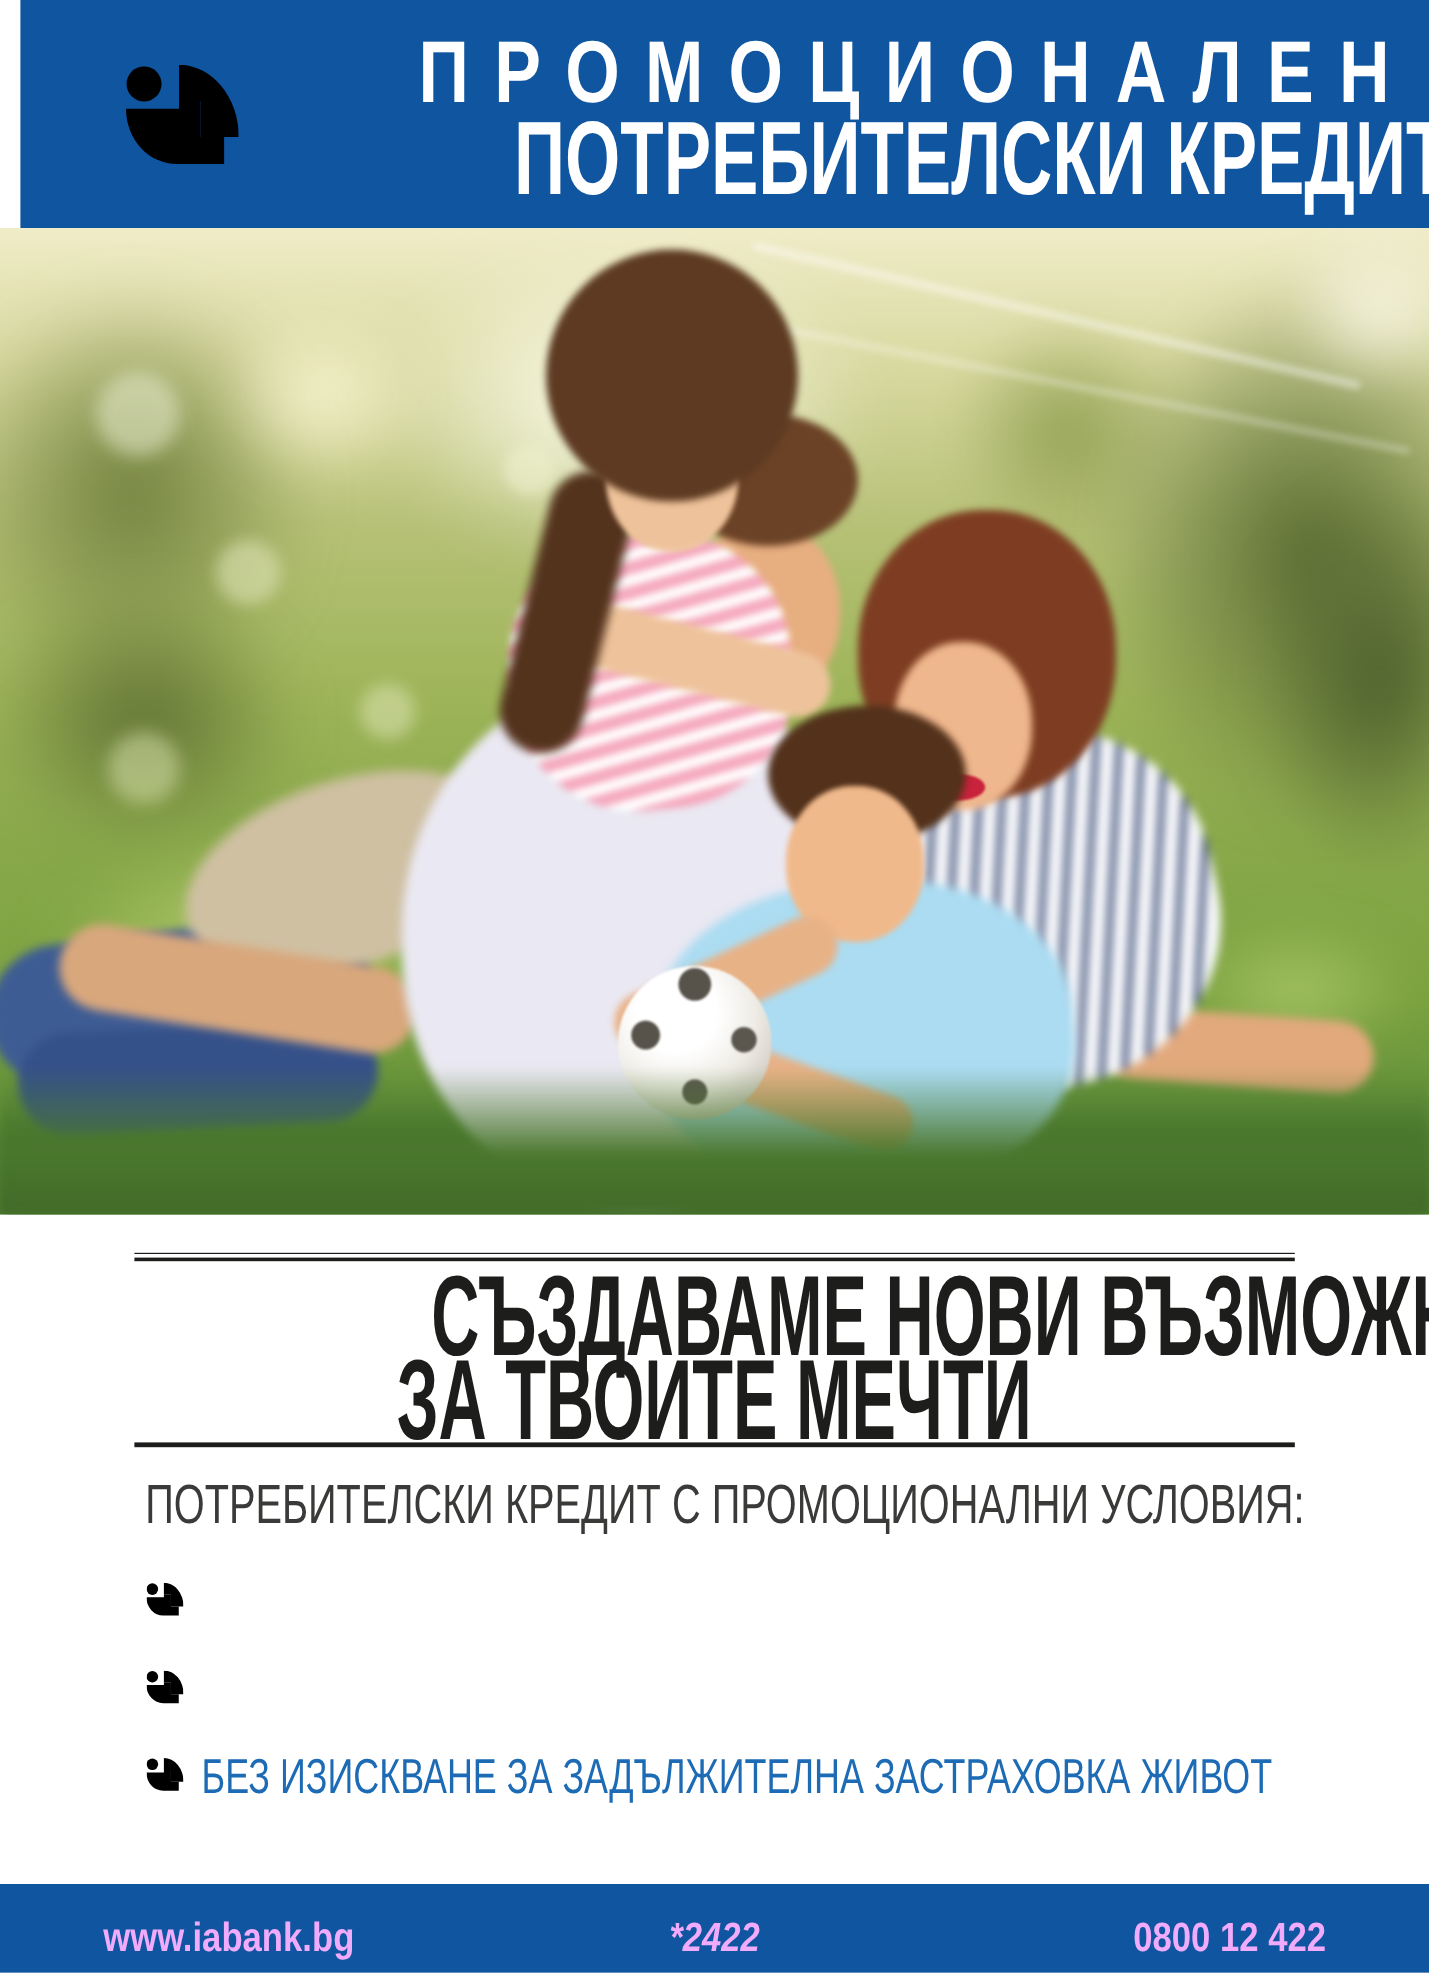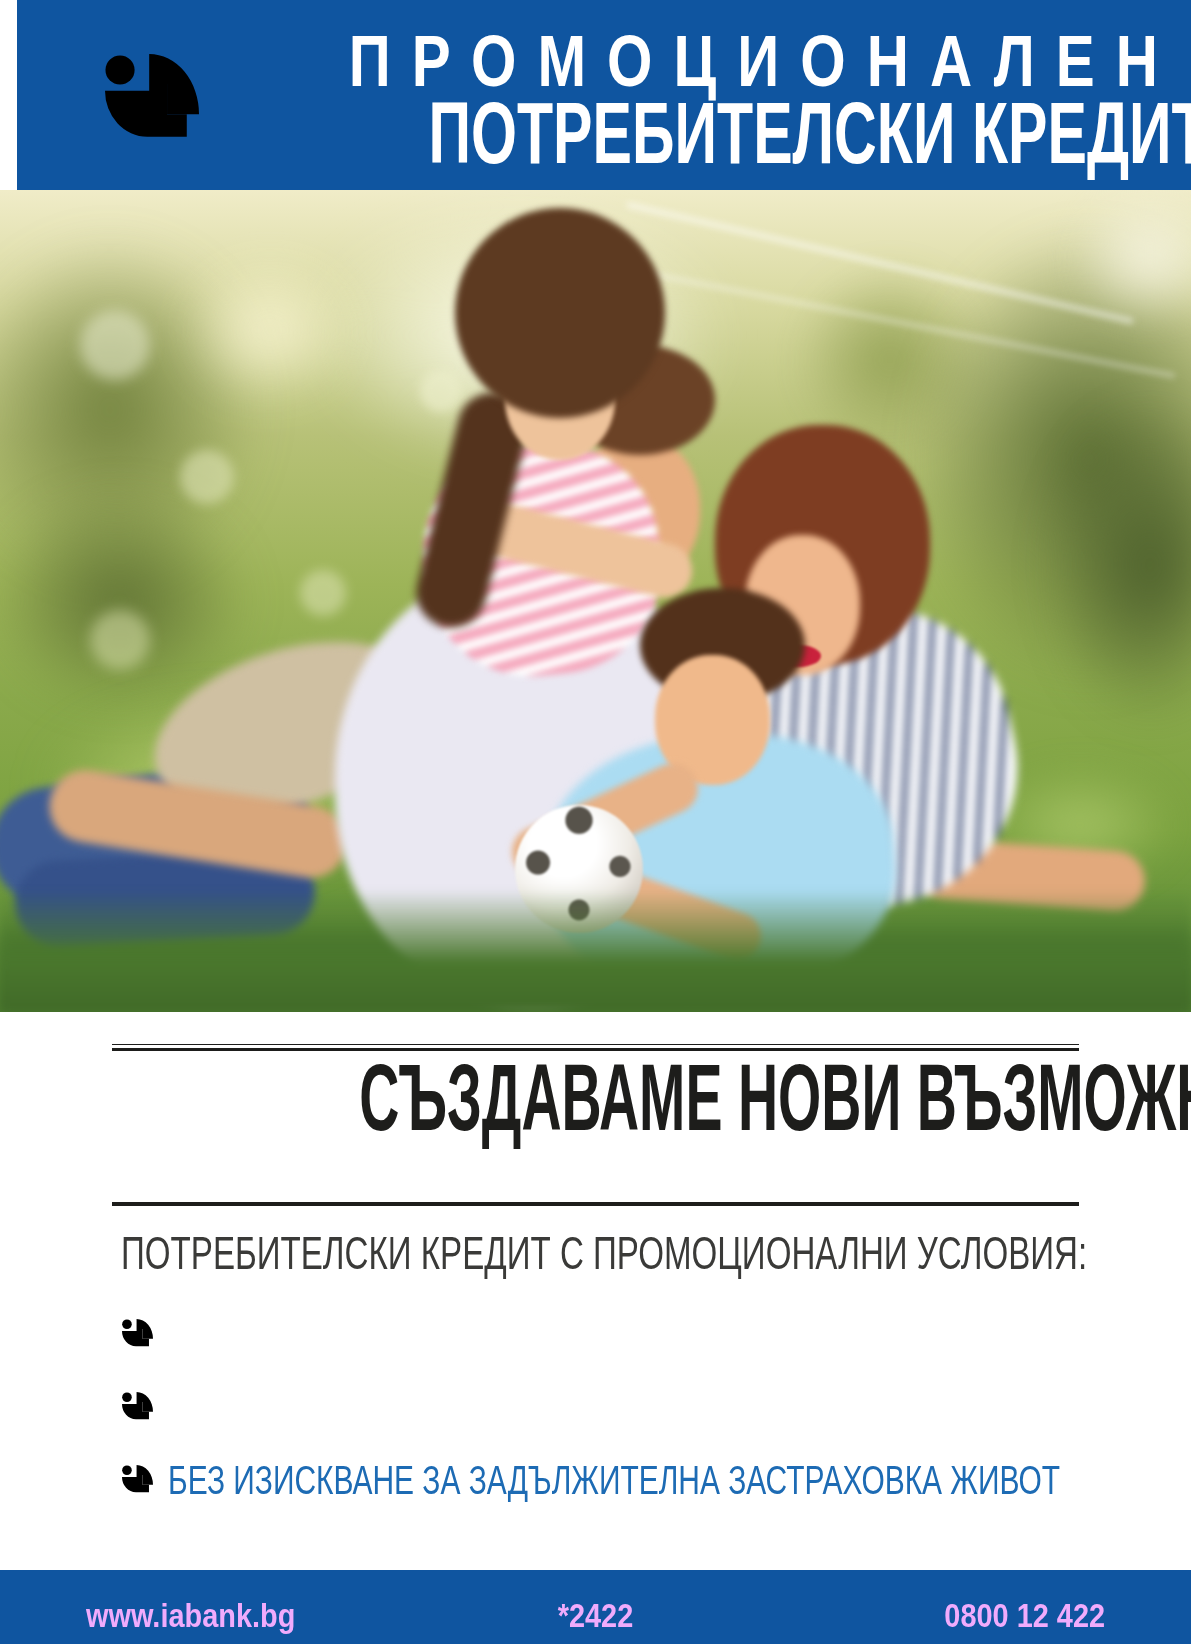--- a/index.html
+++ b/index.html
@@ -105,21 +105,21 @@
   .bullet{display:flex;align-items:center;height:32px;margin-bottom:41px;}
   .bullet-icon{width:31px;height:31px;flex:0 0 31px;margin-right:15px;}
   .bullet-label{color:var(--bullet-blue);font-size:41px;line-height:32px;font-weight:400;white-space:nowrap;}
   .bullet-label .cond-l{transform:scaleX(.73);}
 
   
   .bottombar{position:absolute;left:0;top:1570px;width:1191px;height:90px;background:var(--brand-blue);
     display:grid;grid-template-columns:1fr auto 1fr;align-items:center;padding:0 86px;color:#f0abfc;
     font-size:34px;font-weight:bold;white-space:nowrap;}
   .f-left{justify-self:start;}
-  .f-center{justify-self:center;}
+  .f-center{justify-self:center;font-style:italic;}
   .f-right{justify-self:end;}
   .f-left .cond-l,.f-center .cond,.f-right .cond-r{transform:scaleX(.85);}
 </style>
 </head>
 <body>
 
 <svg width="0" height="0" style="position:absolute">
   <defs>
     <symbol id="iab-logo" viewBox="0 0 100 100">
       <circle class="lg-head" cx="16" cy="17" r="15.5"></circle>
@@ -184,20 +184,21 @@
     <div class="fig boy-arm1"></div>
     <div class="fig boy-arm2"></div>
     <div class="fig ball"></div>
     <div class="fig fg-grass"></div>
   </div>
 
   <div class="rule rule-thin"></div>
   <div class="rule rule-thick"></div>
 
   <div class="hl-line hl-1"><span class="cond">СЪЗДАВАМЕ НОВИ ВЪЗМОЖНОСТИ</span></div>
+  <div class="hl-line hl-2"><span class="cond">ЗА ТВОИТЕ МЕЧТИ</span></div>
 
   <div class="rule rule-bottom"></div>
 
   <div class="subheading"><span class="cond-l">ПОТРЕБИТЕЛСКИ КРЕДИТ С ПРОМОЦИОНАЛНИ УСЛОВИЯ:</span></div>
 
   <ul class="bullets">
     <li class="bullet">
       <svg class="bullet-icon logo-blue" aria-hidden="true">
           <use href="#iab-logo" width="31" height="31"></use>
         </svg>

